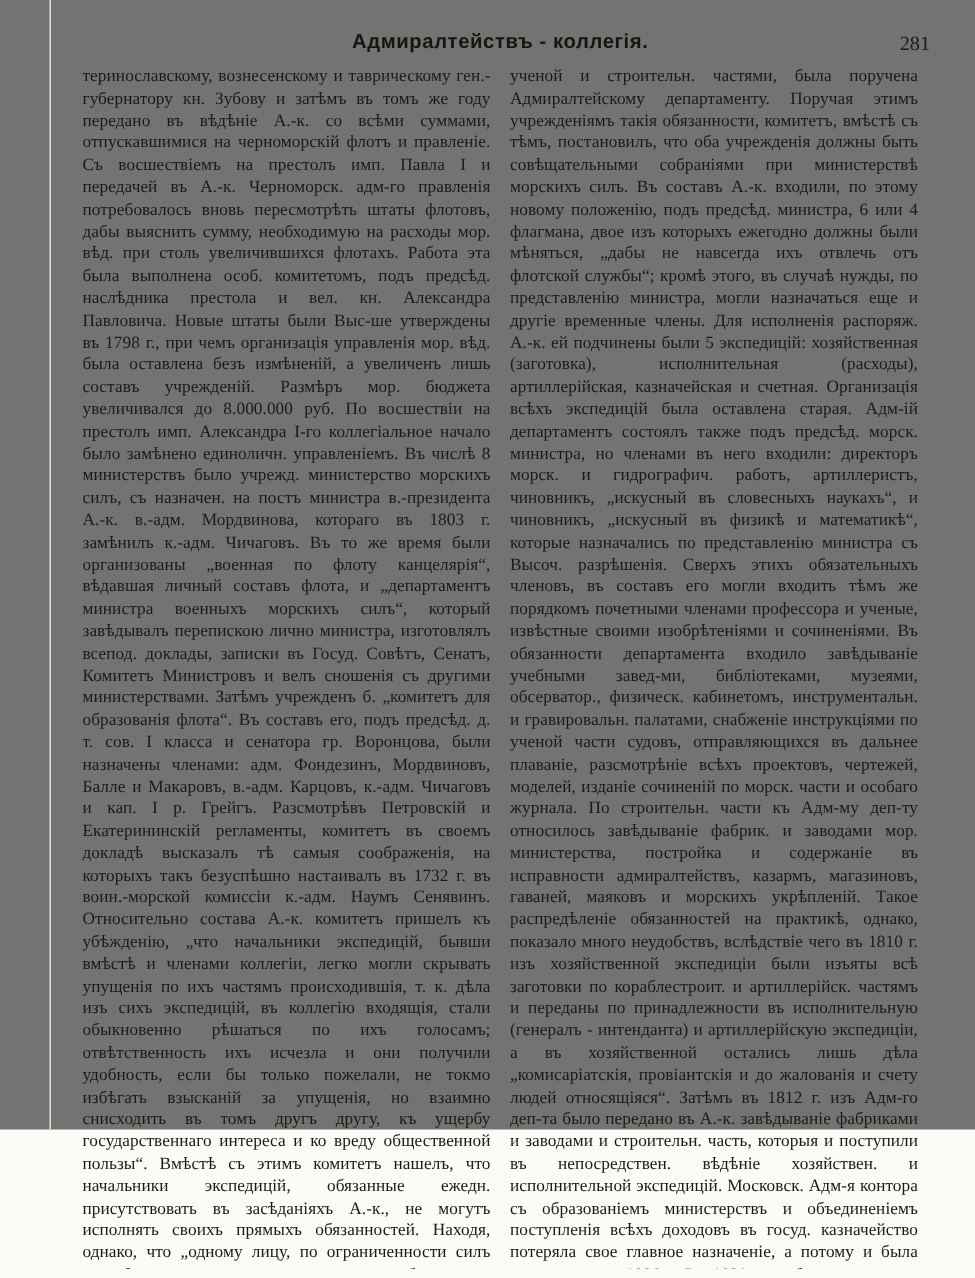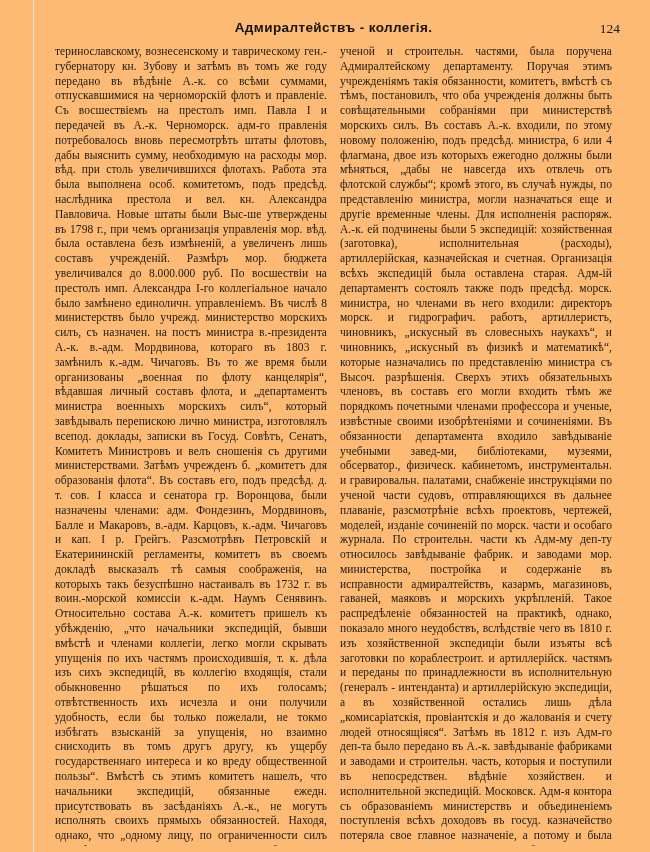--- a/index.html
+++ b/index.html
@@ -3,21 +3,21 @@
 <meta charset="utf-8">
 <style>
   html,body{margin:0;padding:0;}
   body{
     width:650px;height:852px;
     background:#fbfbf8;
     font-family:"Liberation Serif", serif;
     color:#1c1a16;
     overflow:hidden;
   }
-  .page{position:relative;width:650px;height:852px;background:#fdba74;}
+  .page{position:relative;width:650px;height:753px;background:#737373;}
   .margin-line{position:absolute;left:33px;top:0;bottom:0;width:1px;background:#e3e3dc;}
   .pagehead{position:absolute;top:20px;left:55px;width:557px;height:20px;}
   .head-title{
     text-align:center;
     font-family:"Liberation Sans", sans-serif;
     font-weight:bold;
     font-size:13.5px;
     letter-spacing:0.4px;
     color:#17150f;
   }
@@ -42,20 +42,20 @@
   .col .it{}
 </style>
 </head>
 <body>
 
 <div class="page">
   <div class="margin-line"></div>
 
   <header class="pagehead">
     <div class="head-title">Адмиралтействъ - коллегія.</div>
-    <div class="page-num">124</div>
+    <div class="page-num">281</div>
   </header>
 
   <main class="columns">
     <div class="col"><span>теринославскому, вознесенскому и таврическому ген.-губернатору кн. Зубову и затѣмъ въ томъ же году передано въ вѣдѣніе А.-к. со всѣми суммами, отпускавшимися на черноморскій флотъ и правленіе. Съ восшествіемъ на престолъ имп. Павла I и передачей въ А.-к. Черноморск. адм-го правленія потребовалось вновь пересмотрѣть штаты флотовъ, дабы выяснить сумму, необходимую на расходы мор. вѣд. при столь увеличившихся флотахъ. Работа эта была выполнена особ. комитетомъ, подъ предсѣд. наслѣдника престола и вел. кн. Александра Павловича. Новые штаты были Выс-ше утверждены въ 1798 г., при чемъ организація управленія мор. вѣд. была оставлена безъ измѣненій, а увеличенъ лишь составъ учрежденій. Размѣръ мор. бюджета увеличивался до 8.000.000 руб. По восшествіи на престолъ имп. Александра I-го коллегіальное начало было замѣнено единоличн. управленіемъ. Въ числѣ 8 министерствъ было учрежд. </span><span class="it">министерство морскихъ силъ</span><span>, съ назначен. на постъ министра в.-президента А.-к. в.-адм. Мордвинова, котораго въ 1803 г. замѣнилъ к.-адм. Чичаговъ. Въ то же время были организованы </span><span class="it">„военная по флоту канцелярія“</span><span>, вѣдавшая личный составъ флота, и </span><span class="it">„департаментъ министра военныхъ морскихъ силъ“</span><span>, который завѣдывалъ перепискою лично министра, изготовлялъ всепод. доклады, записки въ Госуд. Совѣтъ, Сенатъ, Комитетъ Министровъ и велъ сношенія съ другими министерствами. Затѣмъ учрежденъ б. </span><span class="it">„комитетъ для образованія флота“</span><span>. Въ составъ его, подъ предсѣд. д. т. сов. I класса и сенатора гр. Воронцова, были назначены членами: адм. Фондезинъ, Мордвиновъ, Балле и Макаровъ, в.-адм. Карцовъ, к.-адм. Чичаговъ и кап. I р. Грейгъ. Разсмотрѣвъ Петровскій и Екатерининскій регламенты, комитетъ въ своемъ докладѣ высказалъ тѣ самыя соображенія, на которыхъ такъ безуспѣшно настаивалъ въ 1732 г. въ воин.-морской комиссіи к.-адм. Наумъ Сенявинъ. Относительно состава А.-к. комитетъ пришелъ къ убѣжденію, „что </span><span class="it">начальники экспедицій, бывши вмѣстѣ и членами коллегіи, легко могли скрывать упущенія по ихъ частямъ происходившія</span><span>, т. к. дѣла изъ сихъ экспедицій, въ коллегію входящія, </span><span class="it">стали обыкновенно рѣшаться по ихъ голосамъ; отвѣтственность ихъ исчезла</span><span> и они получили удобность, если бы только пожелали, </span><span class="it">не токмо избѣгать взысканій за упущенія, но взаимно снисходить въ томъ другъ другу, къ ущербу государственнаго интереса</span><span> и ко вреду общественной пользы“. Вмѣстѣ съ этимъ комитетъ нашелъ, что начальники экспедицій, обязанные ежедн. присутствовать въ засѣданіяхъ А.-к., не могутъ исполнять своихъ прямыхъ обязанностей. Находя, однако, что </span><span class="it">„одному лицу, по ограниченности силъ человѣческихъ, никакъ не возможно по обширности круга дѣятельности мор. вѣд. обнять его во всемъ пространствѣ“</span></div>
     <div class="col"><span>ученой и строительн. частями, была поручена </span><span class="it">Адмиралтейскому департаменту</span><span>. Поручая этимъ учрежденіямъ такія обязанности, комитетъ, вмѣстѣ съ тѣмъ, постановилъ, что оба учрежденія должны быть </span><span class="it">совѣщательными собраніями</span><span> при министерствѣ морскихъ силъ. Въ составъ А.-к. входили, по этому новому положенію, подъ предсѣд. министра, 6 или 4 флагмана, двое изъ которыхъ ежегодно должны были мѣняться, „дабы не навсегда ихъ отвлечь отъ флотской службы“; кромѣ этого, въ случаѣ нужды, по представленію министра, могли назначаться еще и другіе временные члены. Для исполненія распоряж. А.-к. ей подчинены были 5 экспедицій: хозяйственная (заготовка), исполнительная (расходы), артиллерійская, казначейская и счетная. Организація всѣхъ экспедицій была оставлена старая. Адм-ій департаментъ состоялъ также подъ предсѣд. морск. министра, но членами въ него входили: директоръ морск. и гидрографич. работъ, артиллеристъ, чиновникъ, „искусный въ словесныхъ наукахъ“, и чиновникъ, „искусный въ физикѣ и математикѣ“, которые назначались по представленію министра съ Высоч. разрѣшенія. Сверхъ этихъ обязательныхъ членовъ, въ составъ его могли входить тѣмъ же порядкомъ почетными членами профессора и ученые, извѣстные своими изобрѣтеніями и сочиненіями. Въ обязанности департамента входило завѣдываніе учебными завед-ми, библіотеками, музеями, обсерватор., физическ. кабинетомъ, инструментальн. и гравировальн. палатами, снабженіе инструкціями по ученой части судовъ, отправляющихся въ дальнее плаваніе, разсмотрѣніе всѣхъ проектовъ, чертежей, моделей, изданіе сочиненій по морск. части и особаго журнала. По строительн. части къ Адм-му деп-ту относилось завѣдываніе фабрик. и заводами мор. министерства, постройка и содержаніе въ исправности адмиралтействъ, казармъ, магазиновъ, гаваней, маяковъ и морскихъ укрѣпленій. Такое распредѣленіе обязанностей на практикѣ, однако, показало много неудобствъ, вслѣдствіе чего въ 1810 г. изъ хозяйственной экспедиціи были изъяты всѣ заготовки по кораблестроит. и артиллерійск. частямъ и переданы по принадлежности въ исполнительную (генералъ - интенданта) и артиллерійскую экспедиціи, а въ хозяйственной остались лишь дѣла „комисаріатскія, провіантскія и до жалованія и счету людей относящіяся“. Затѣмъ въ 1812 г. изъ Адм-го деп-та было передано въ А.-к. завѣдываніе фабриками и заводами и строительн. часть, которыя и поступили въ непосредствен. вѣдѣніе хозяйствен. и исполнительной экспедицій. </span><span class="it">Московск. Адм-я контора</span><span> съ образованіемъ министерствъ и объединеніемъ поступленія всѣхъ доходовъ въ госуд. казначейство потеряла свое главное назначеніе, а потому и была упразднена въ 1806 г. Въ 1821 году была учреждена (по примѣру военнаго министерства) должность начальника штаба Его Импер. Величества по морск. части, съ назначеніемъ на нее, вмѣсто заболѣвшаго адм. маркиза де-Траверсе (бывшаго мор. министра), к.-адм. Моллера, которому и было подчинено, какъ глав. начальнику, все морское министерство. Въ такомъ видѣ управл. морскимъ министерствомъ просуществовало до изданія въ 1827 г. Высоч. утвержденнаго </span></div>
   </main>
 </div>
 
 </body></html>

